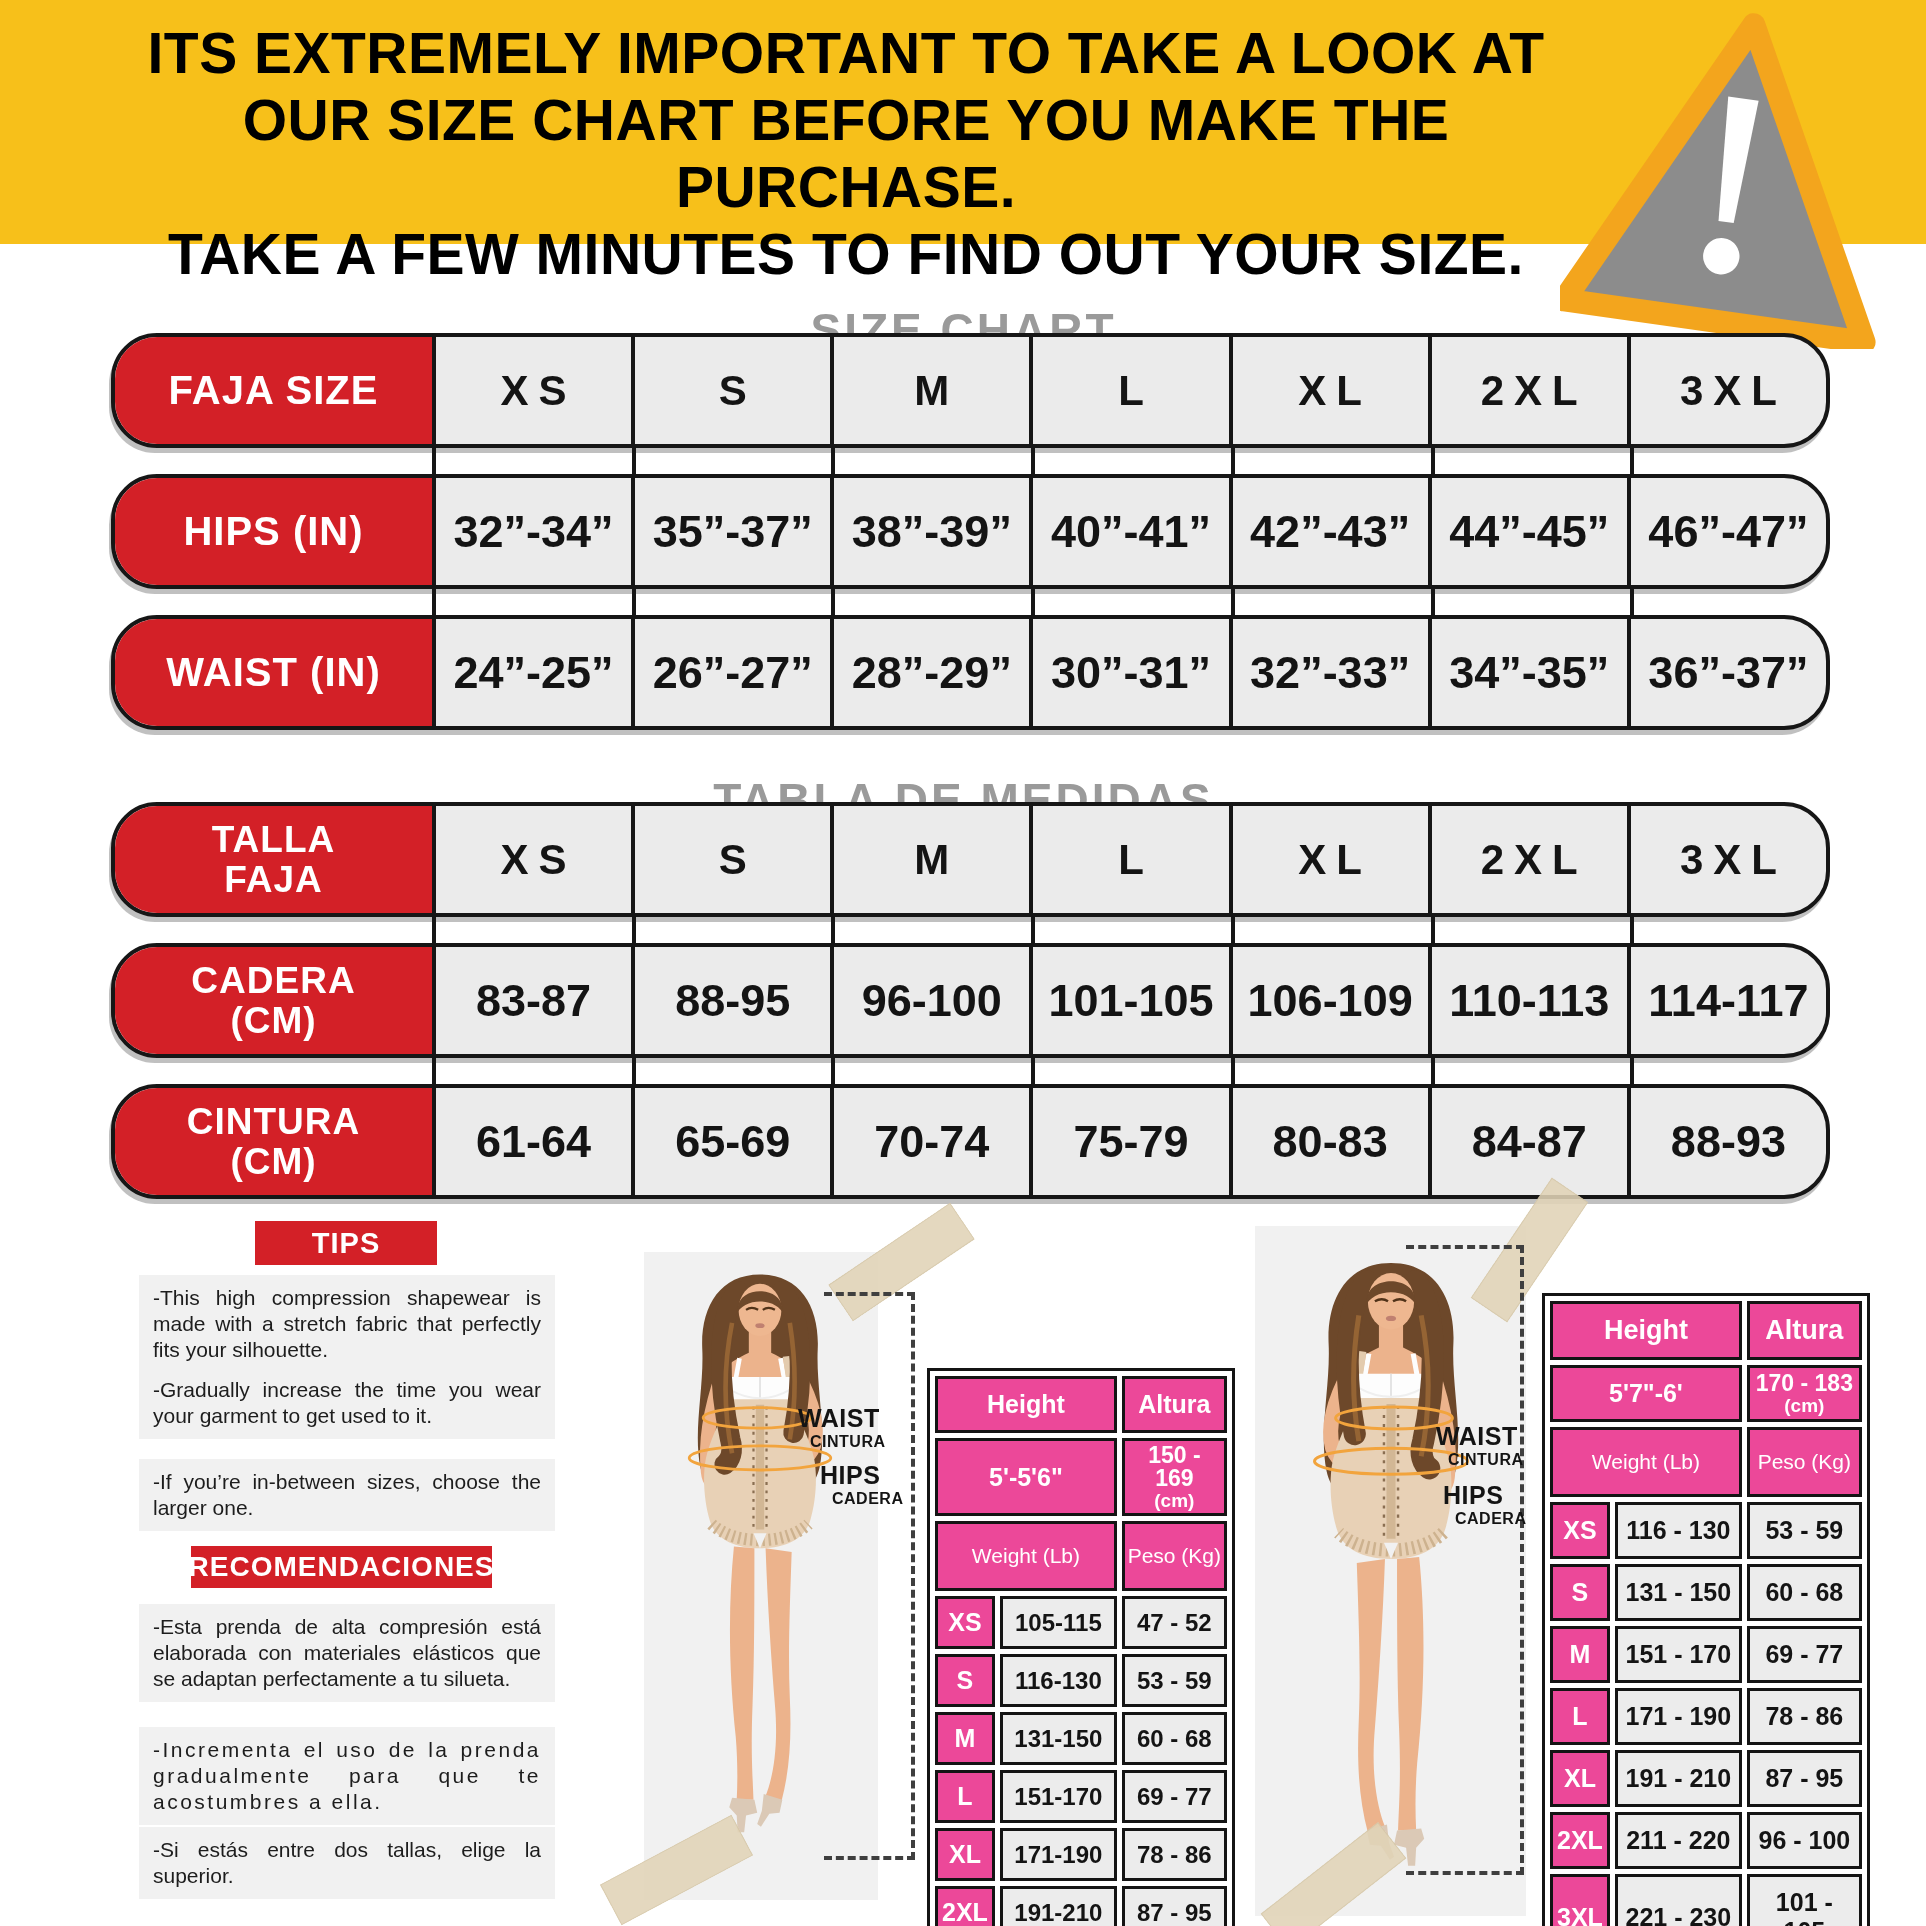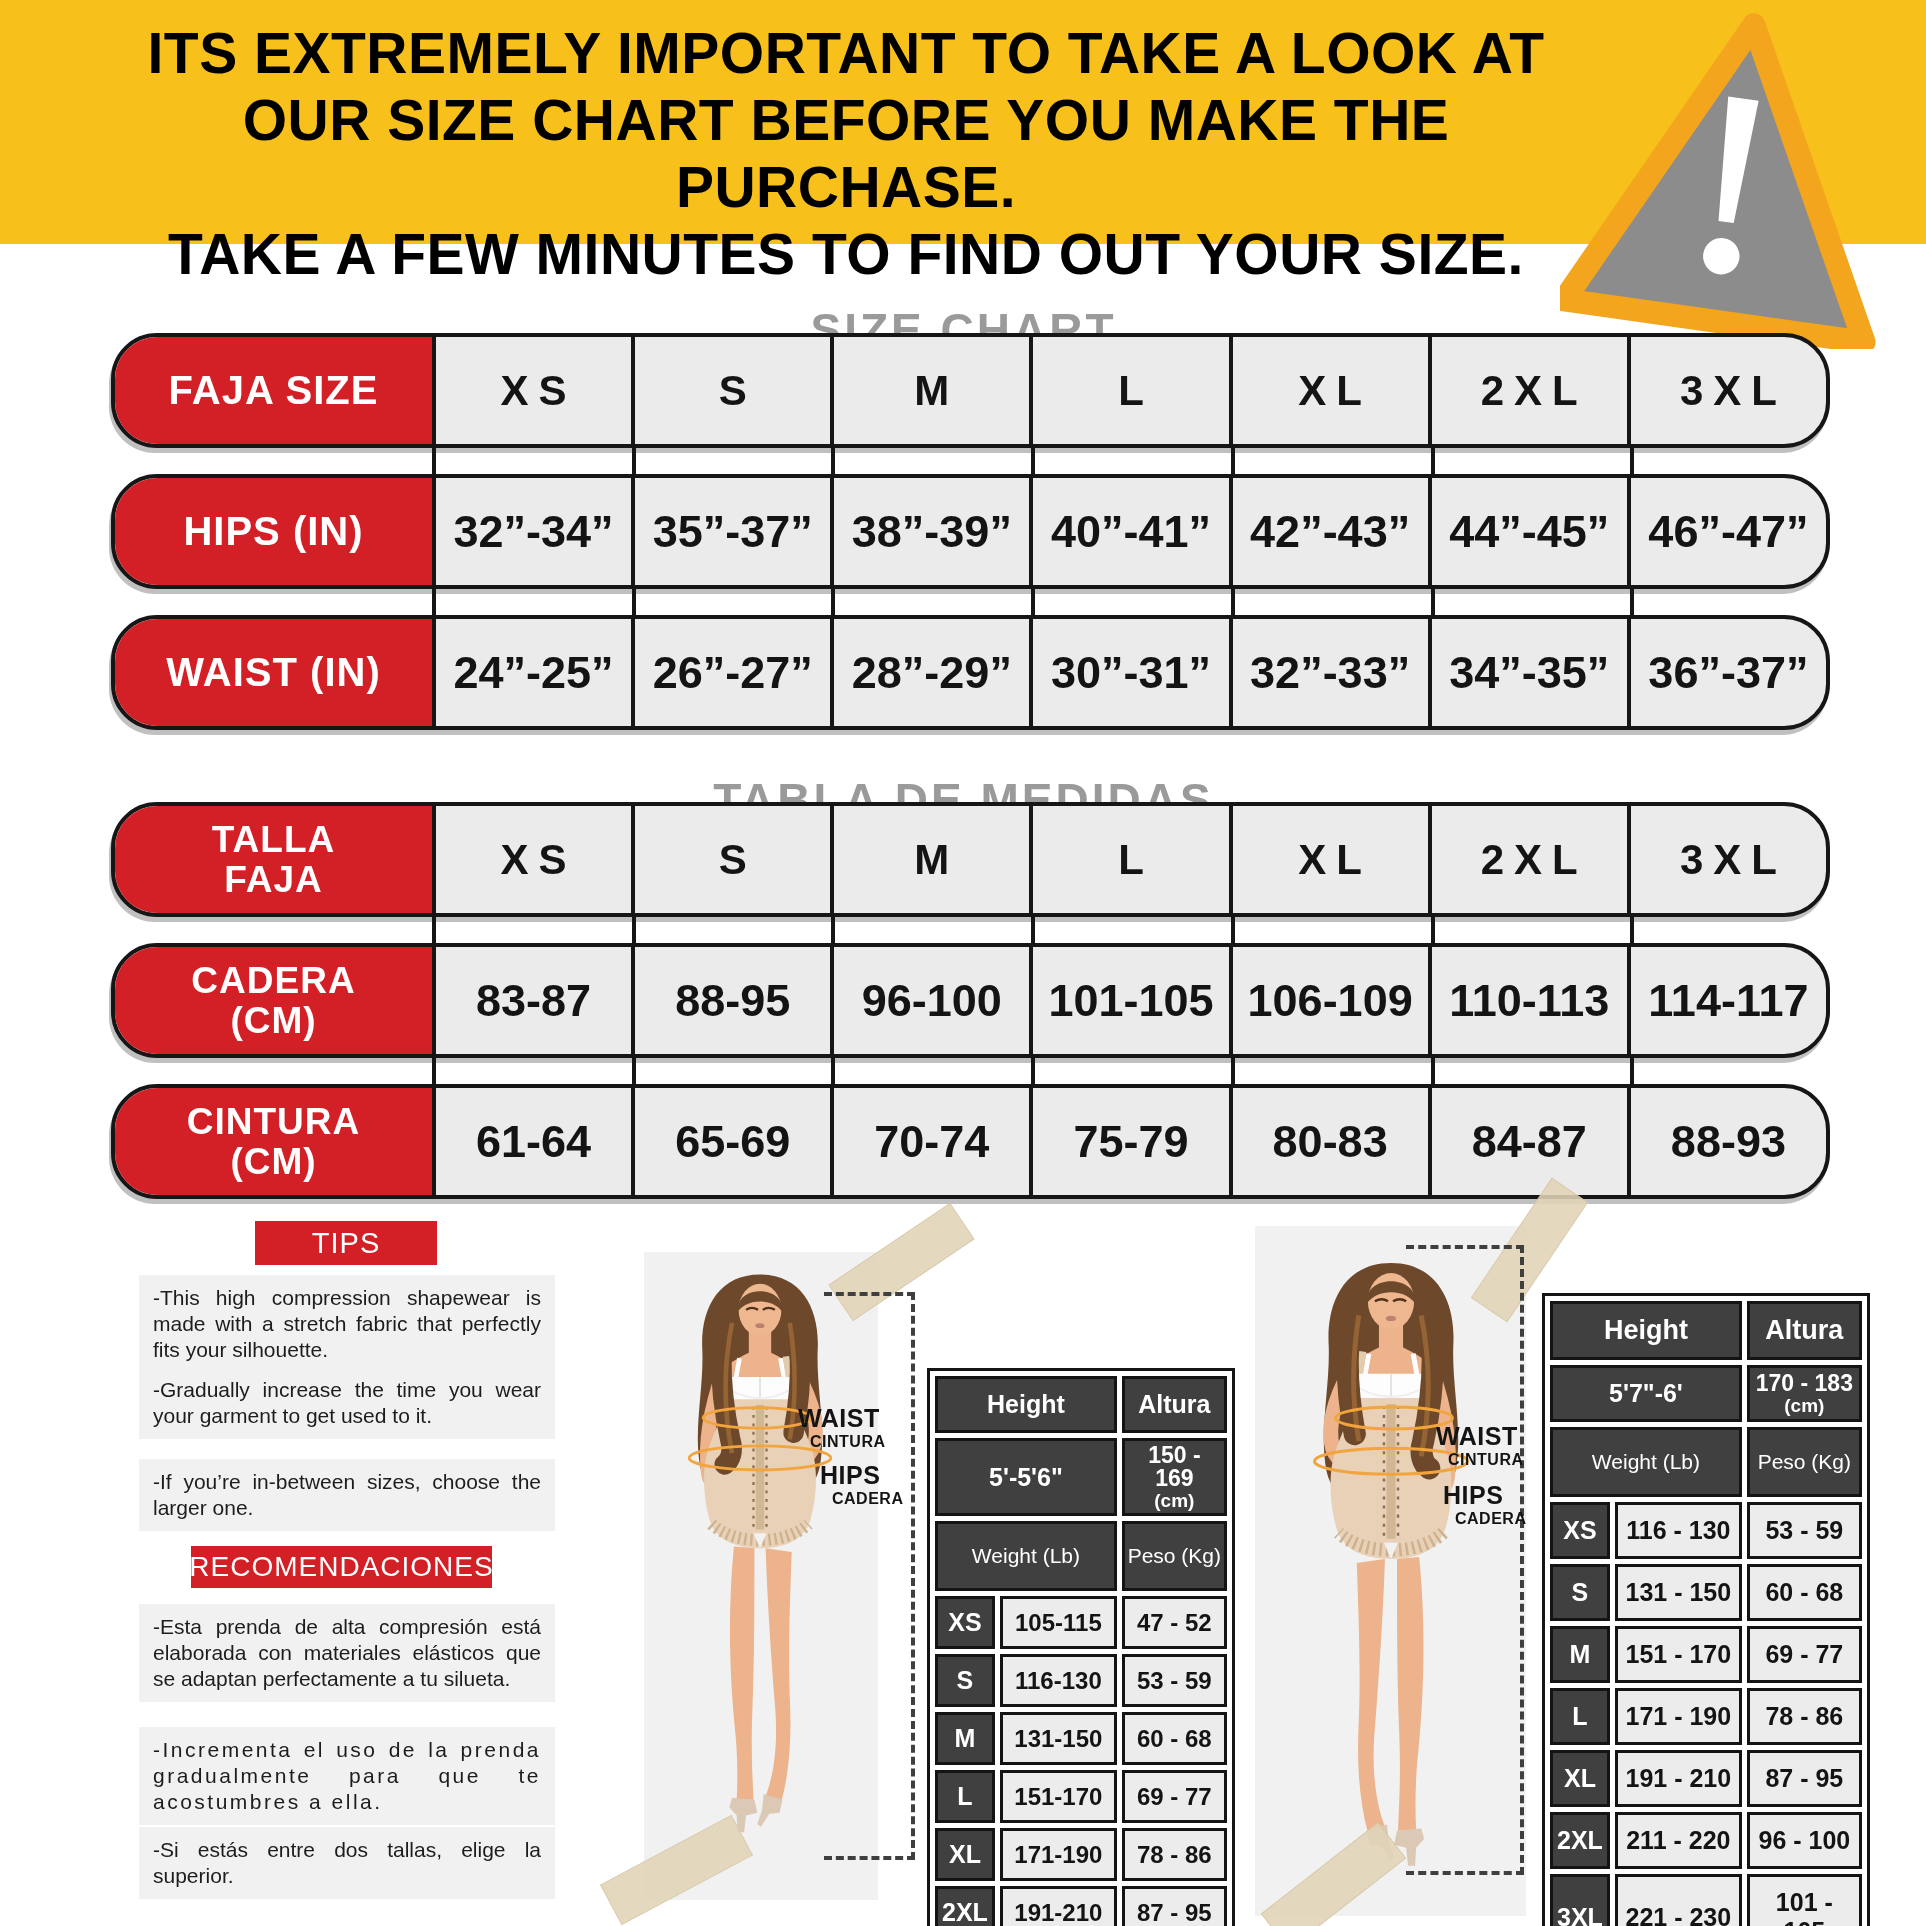--- a/index.html
+++ b/index.html
@@ -26,21 +26,21 @@
          font-weight:800;font-size:40px;text-align:center;white-space:pre-line;line-height:1.08;letter-spacing:1px;}
   .thead.sm{font-size:37px;}
   .tcell{flex:1 1 0;border-left:4px solid #161616;display:flex;align-items:center;justify-content:center;
          font-weight:800;font-size:45px;color:#141414;}
   .sizes .tcell{font-size:42px;letter-spacing:10px;text-indent:10px;}
   .connector{height:26px;margin-left:321px;display:flex;}
   .connector div{flex:1 1 0;border-left:4px solid #161616;}
 
   
   .redbox{position:absolute;background:#D32027;color:#fff;display:flex;align-items:center;justify-content:center;
-          font-weight:400;letter-spacing:1px;}
+          font-weight:700;letter-spacing:1px;}
   .tips-box{left:255px;top:1221px;width:182px;height:44px;font-size:29px;}
   .reco-box{left:191px;top:1546px;width:301px;height:42px;font-size:28px;}
   .tipblock{position:absolute;left:139px;width:388px;background:#F1F1F1;color:#1d1d1d;
             font-size:21px;line-height:26px;text-align:justify;padding:10px 14px;}
   .tb1{top:1275px;} .tb2{top:1367px;} .tb3{top:1445px;margin-top:14px;}
   .rb1{top:1604px;} .rb2{top:1727px;letter-spacing:2.5px;} .rb3{top:1827px;}
 
   
   .card{position:absolute;background:#F1F1F1;}
   .card1{left:644px;top:1252px;width:234px;height:648px;}
@@ -51,21 +51,21 @@
   .dashrect{position:absolute;border-top:4px dashed #3F3F3F;border-right:4px dashed #3F3F3F;border-bottom:4px dashed #3F3F3F;}
   .mlabel{position:absolute;color:#141414;line-height:1;}
   .mlabel .en{font-size:25px;font-weight:800;letter-spacing:0.5px;}
   .mlabel .es{font-size:16px;font-weight:800;margin-top:3px;margin-left:12px;letter-spacing:0.5px;}
 
   
   .miniwrap{position:absolute;}
   .mw1{left:927px;top:1368px;} .mw2{left:1542px;top:1293px;}
   table.mini{border-collapse:separate;border-spacing:5px;background:#fff;border:3px solid #141414;}
   .mini td,.mini th{border:3px solid #141414;text-align:center;vertical-align:middle;box-sizing:border-box;}
-  .mini .red{background:#404040;color:#fff;}
+  .mini .red{background:#ec4899;color:#fff;}
   .mini th{font-size:25px;font-weight:700;padding:11px 4px;}
   .mini td.hv{font-size:25px;font-weight:700;padding:11px 4px;}
   .mini td.av{font-size:23px;font-weight:700;line-height:1.02;padding:3px 2px;}
   .mini .unit{display:block;font-size:19px;}
   .mini td.wl,.mini td.pl{font-size:21px;font-weight:400;padding:20px 2px;}
   .mini td.size{font-size:25px;font-weight:700;padding:9px 4px;}
   .mini td.gray{background:#ECECEC;color:#141414;font-weight:700;font-size:24px;padding:9px 2px;}
   .mw1 col.cs{width:53px;} .mw1 col.clb{width:117px;} .mw1 col.ckg{width:105px;}
   .mw2 col.cs{width:57px;} .mw2 col.clb{width:127px;} .mw2 col.ckg{width:115px;}
   .mw2 td.gray{font-size:25px;padding:11px 2px;}

